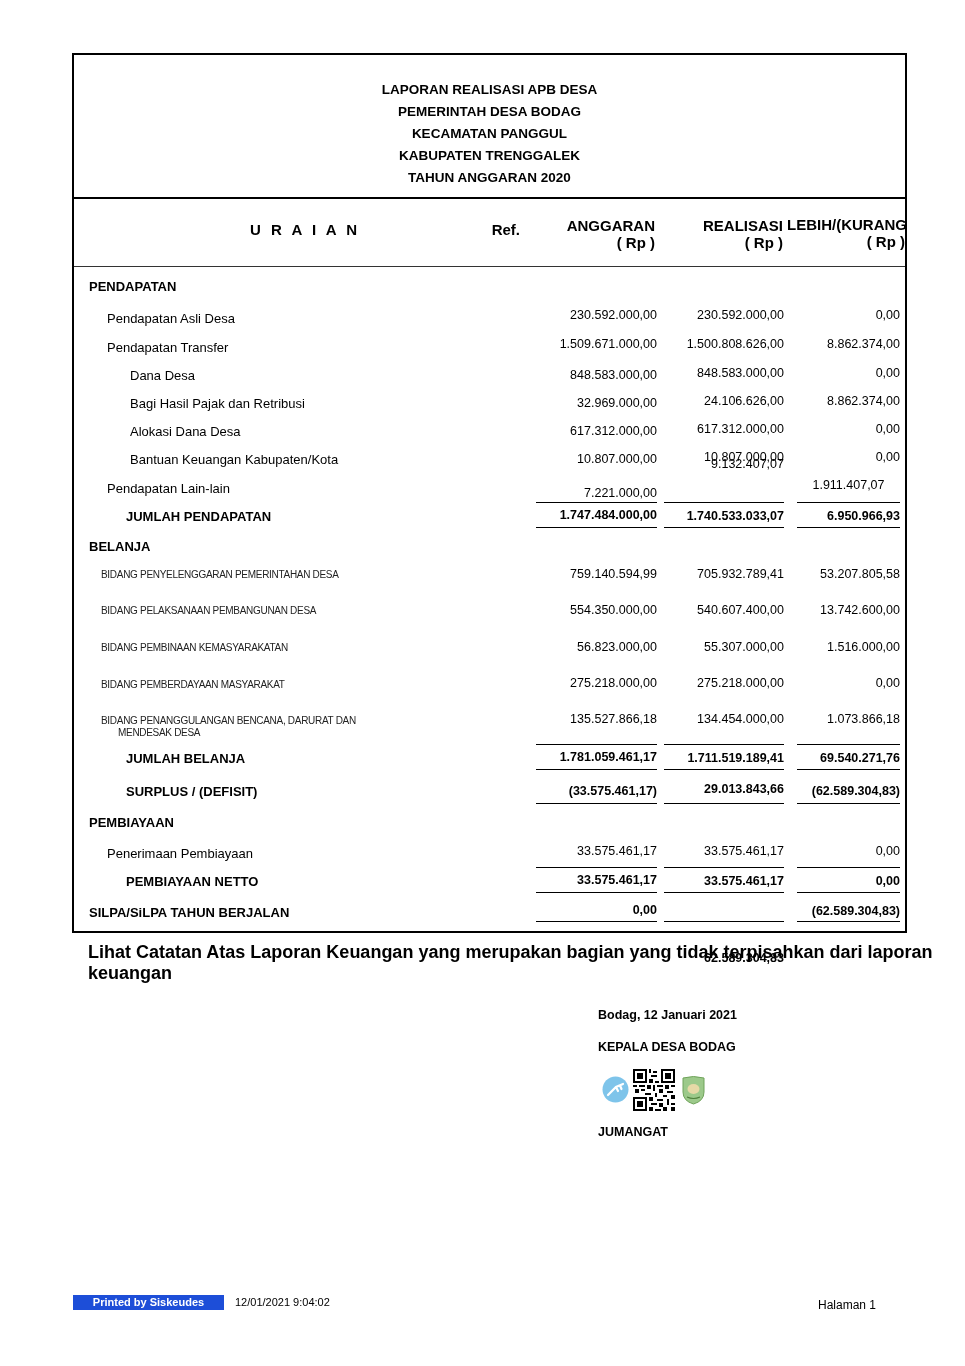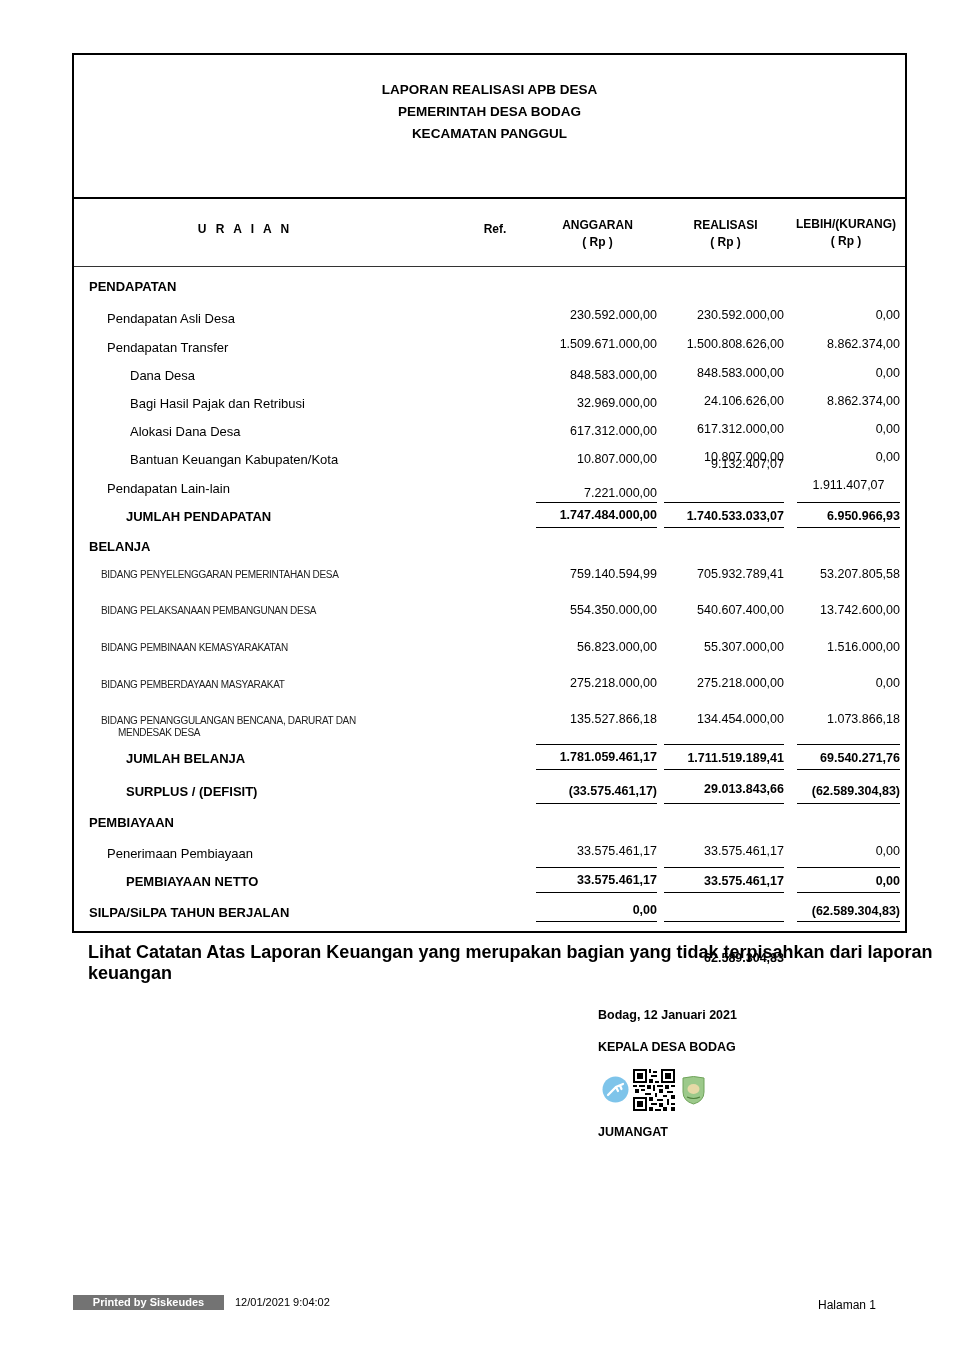--- a/index.html
+++ b/index.html
@@ -15,54 +15,56 @@
   .title-block {
     position: absolute; left: 0; top: 0; width: 100%; height: 142px;
     border-bottom: 2px solid #000;
     text-align: center;
   }
   .title-line {
     position: absolute; left: 0; width: 100%;
     font-size: 13.5px; font-weight: bold; line-height: 16px;
   }
   .colhead {
-    position: absolute; font-size: 12px; font-weight: bold; line-height: 17px;
-    text-align: center;
+    position: absolute; font-size: 15px; font-weight: bold; line-height: 17px;
+    text-align: right;
   }
   .lbl { position: absolute; font-size: 13px; line-height: 15px; white-space: nowrap; }
   .lbl.b { font-weight: bold; }
   .lbl.small { font-size: 10px; letter-spacing: -0.3px; line-height: 12px; color:#222; }
   .num {
     position: absolute; font-size: 12.5px; line-height: 15px; text-align: right;
     white-space: nowrap; overflow: hidden;
   }
   .num.b { font-weight: bold; }
   .c1 { left: 536px; width: 121px; }
   .c2 { left: 664px; width: 120px; }
   .c3 { left: 797px; width: 103px; }
   .rule { position: absolute; height: 0; border-top: 1.5px solid #000; }
   .r1 { left: 536px; width: 121px; }
   .r2 { left: 664px; width: 120px; }
   .r3 { left: 797px; width: 103px; }
   .note { font-size: 18px; font-weight: bold; }
   .sig { font-size: 12.5px; font-weight: bold; }
   .printed {
     position: absolute; left: 73px; top: 1295px; width: 151px; height: 15px;
-    background: #737373; color: #fff; font-size: 11px; font-weight: bold;
+    background: #1d4ed8; color: #fff; font-size: 11px; font-weight: bold;
     line-height: 15px; text-align: center;
   }
 </style>
 </head>
 <body>
 
 <div class="frame">
   <div class="title-block">
     <div class="title-line" style="top:27px">LAPORAN REALISASI APB DESA</div>
     <div class="title-line" style="top:49px">PEMERINTAH DESA BODAG</div>
     <div class="title-line" style="top:71px">KECAMATAN PANGGUL</div>
+    <div class="title-line" style="top:93px">KABUPATEN TRENGGALEK</div>
+    <div class="title-line" style="top:115px">TAHUN ANGGARAN 2020</div>
   </div>
 </div>
 
 <div class="colhead" style="left:130px; top:221px; width:230px; letter-spacing:3px;">U R A I A N</div>
 <div class="colhead" style="left:470px; top:221px; width:50px;">Ref.</div>
 <div class="colhead" style="left:540px; top:217px; width:115px;">
   <div>ANGGARAN</div>
   <div>( Rp )</div>
 </div>
 <div class="colhead" style="left:668px; top:217px; width:115px;">

